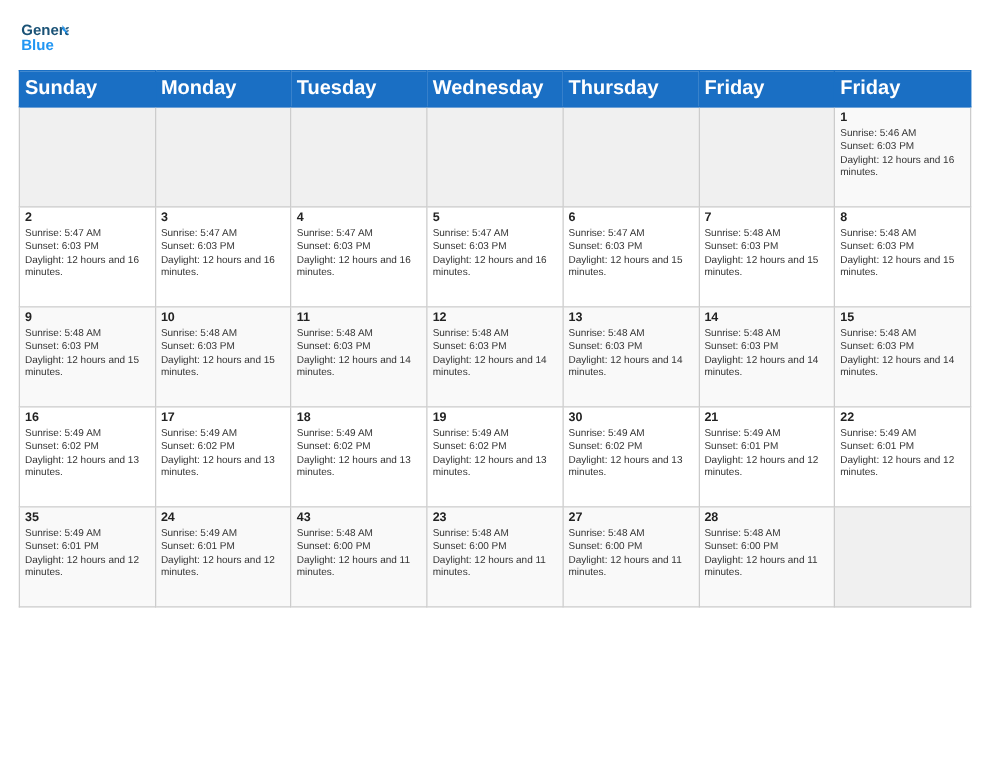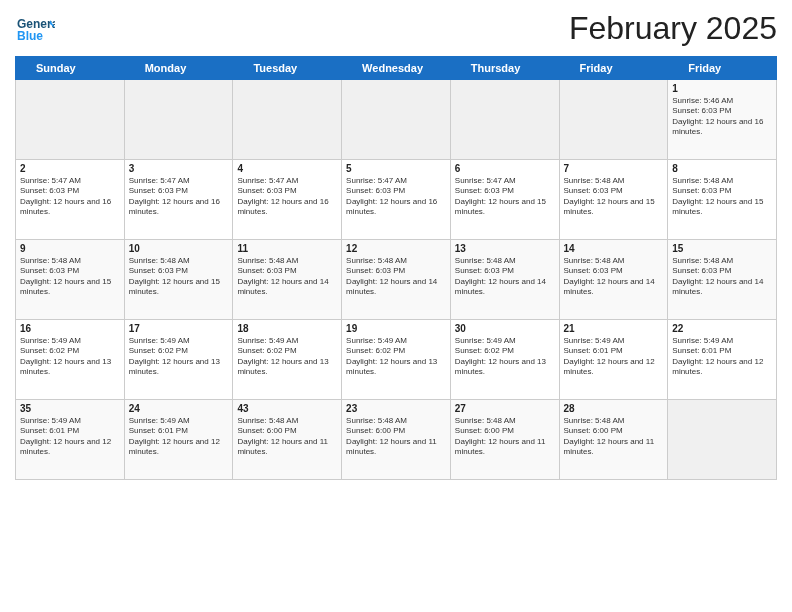--- a/index.html
+++ b/index.html
@@ -33,23 +33,23 @@
       color: #444;
     }
     table {
       width: 100%;
       border-collapse: collapse;
       table-layout: fixed;
     }
     thead tr th {
       background-color: #1a6fc4;
       color: white;
-      font-size: 11px;
+      font-size: 16px;
       font-weight: bold;
-      padding: 5px 20px;
+      padding: 5px 4px;
       text-align: left;
       border: 1px solid #1a6fc4;
     }
     tbody tr td {
       border: 1px solid #ccc;
       vertical-align: top;
       padding: 3px 4px;
       font-size: 8.5px;
       color: #222;
       height: 80px;
@@ -82,21 +82,20 @@
 <div class="page">
   <div style="display:flex; justify-content:space-between; align-items:flex-start; margin-bottom:2px;">
     <div class="header-logo">
       <svg width="40" height="40" viewBox="0 0 40 40">
         <text x="2" y="18" font-size="12" font-weight="bold" fill="#1a5276">General</text>
         <text x="2" y="30" font-size="12" font-weight="bold" fill="#2196F3">Blue</text>
         <polygon points="35,10 40,18 35,14" fill="#2196F3"></polygon>
       </svg>
     </div>
     <div class="title-area">
-      <div class="main-title">February 2025</div>
     </div>
   </div>
 
   <table>
     <thead>
       <tr>
         <th>Sunday</th>
         <th>Monday</th>
         <th>Tuesday</th>
         <th>Wednesday</th>

